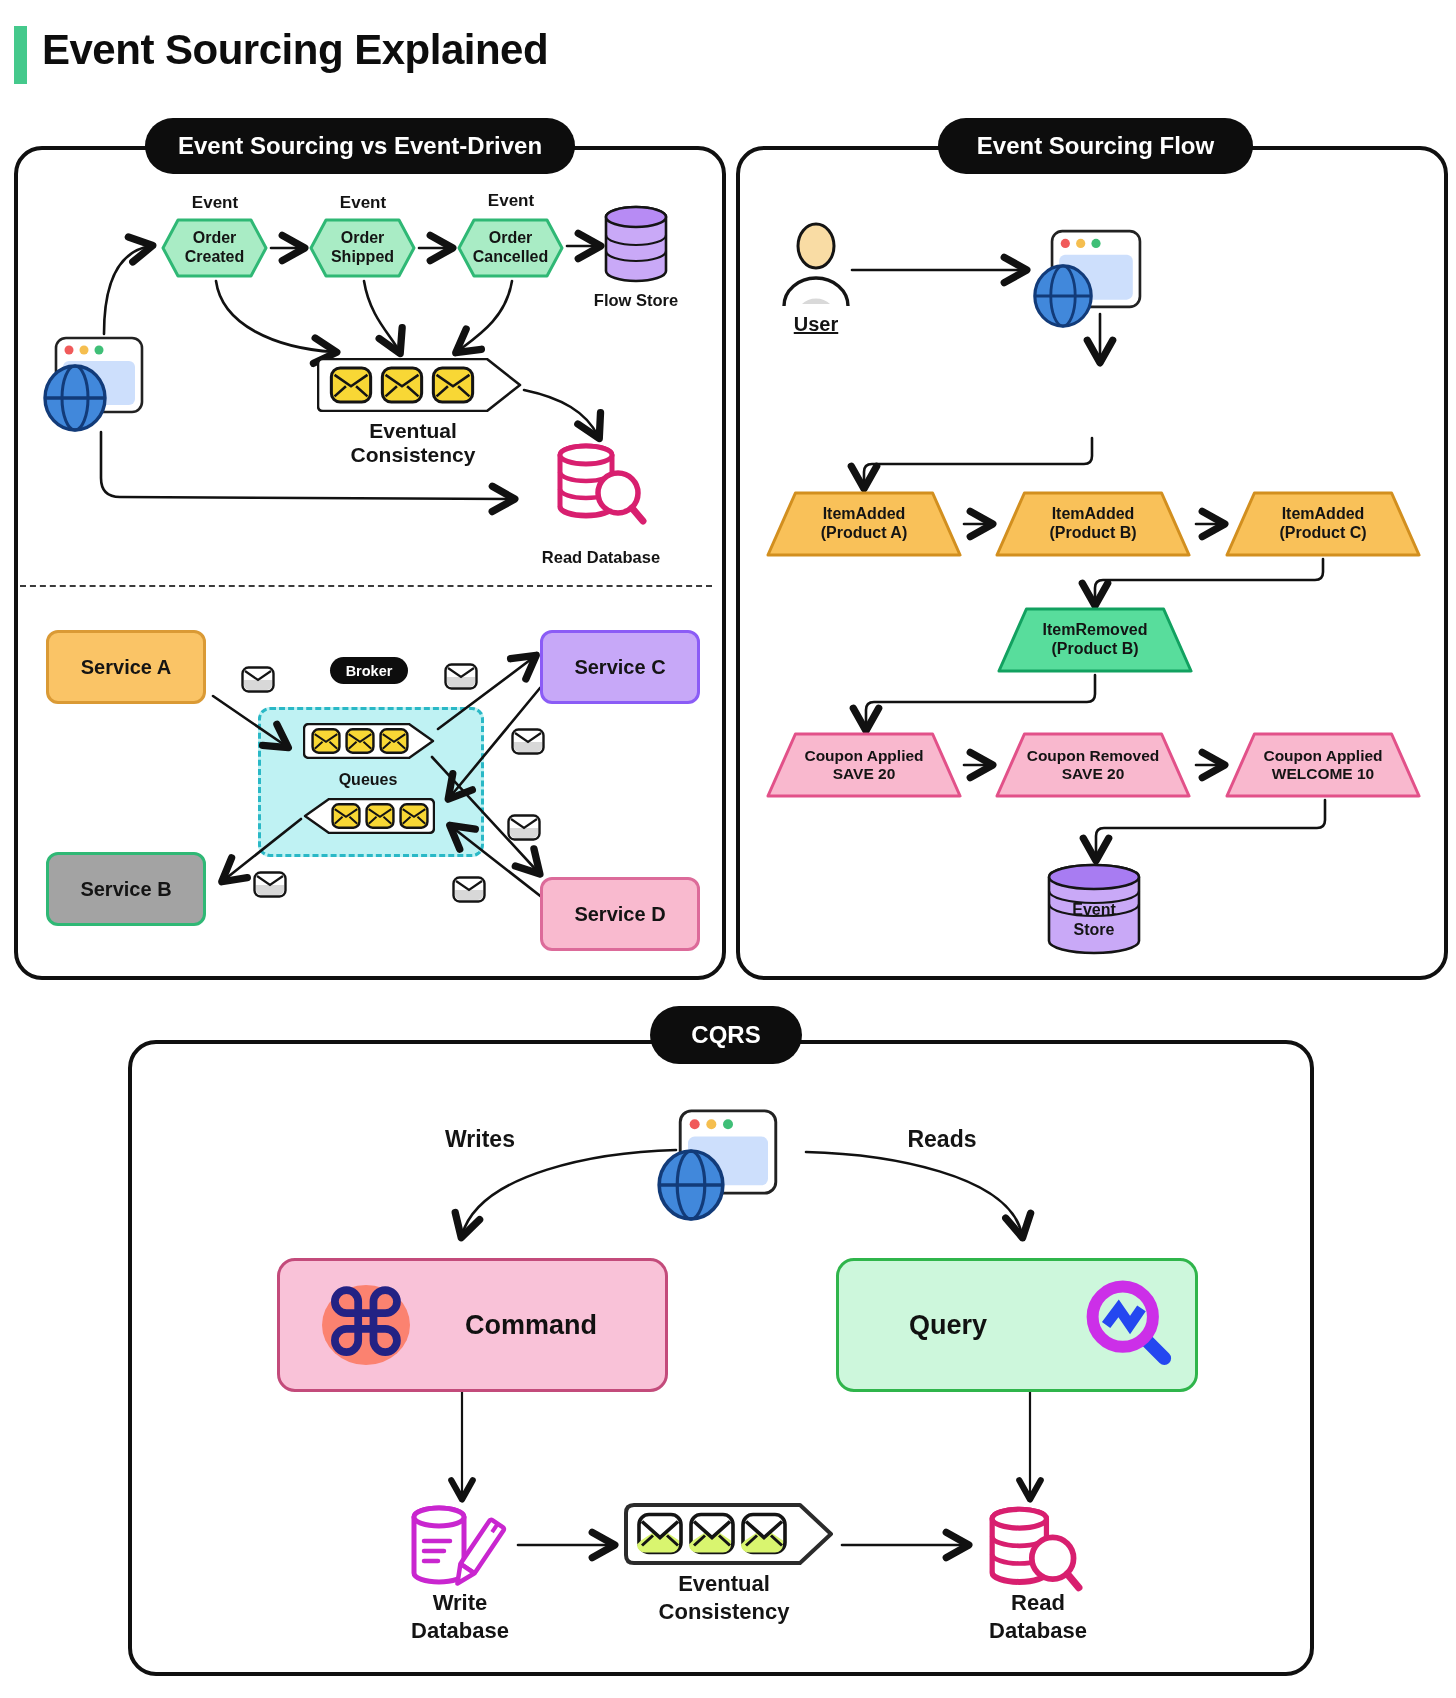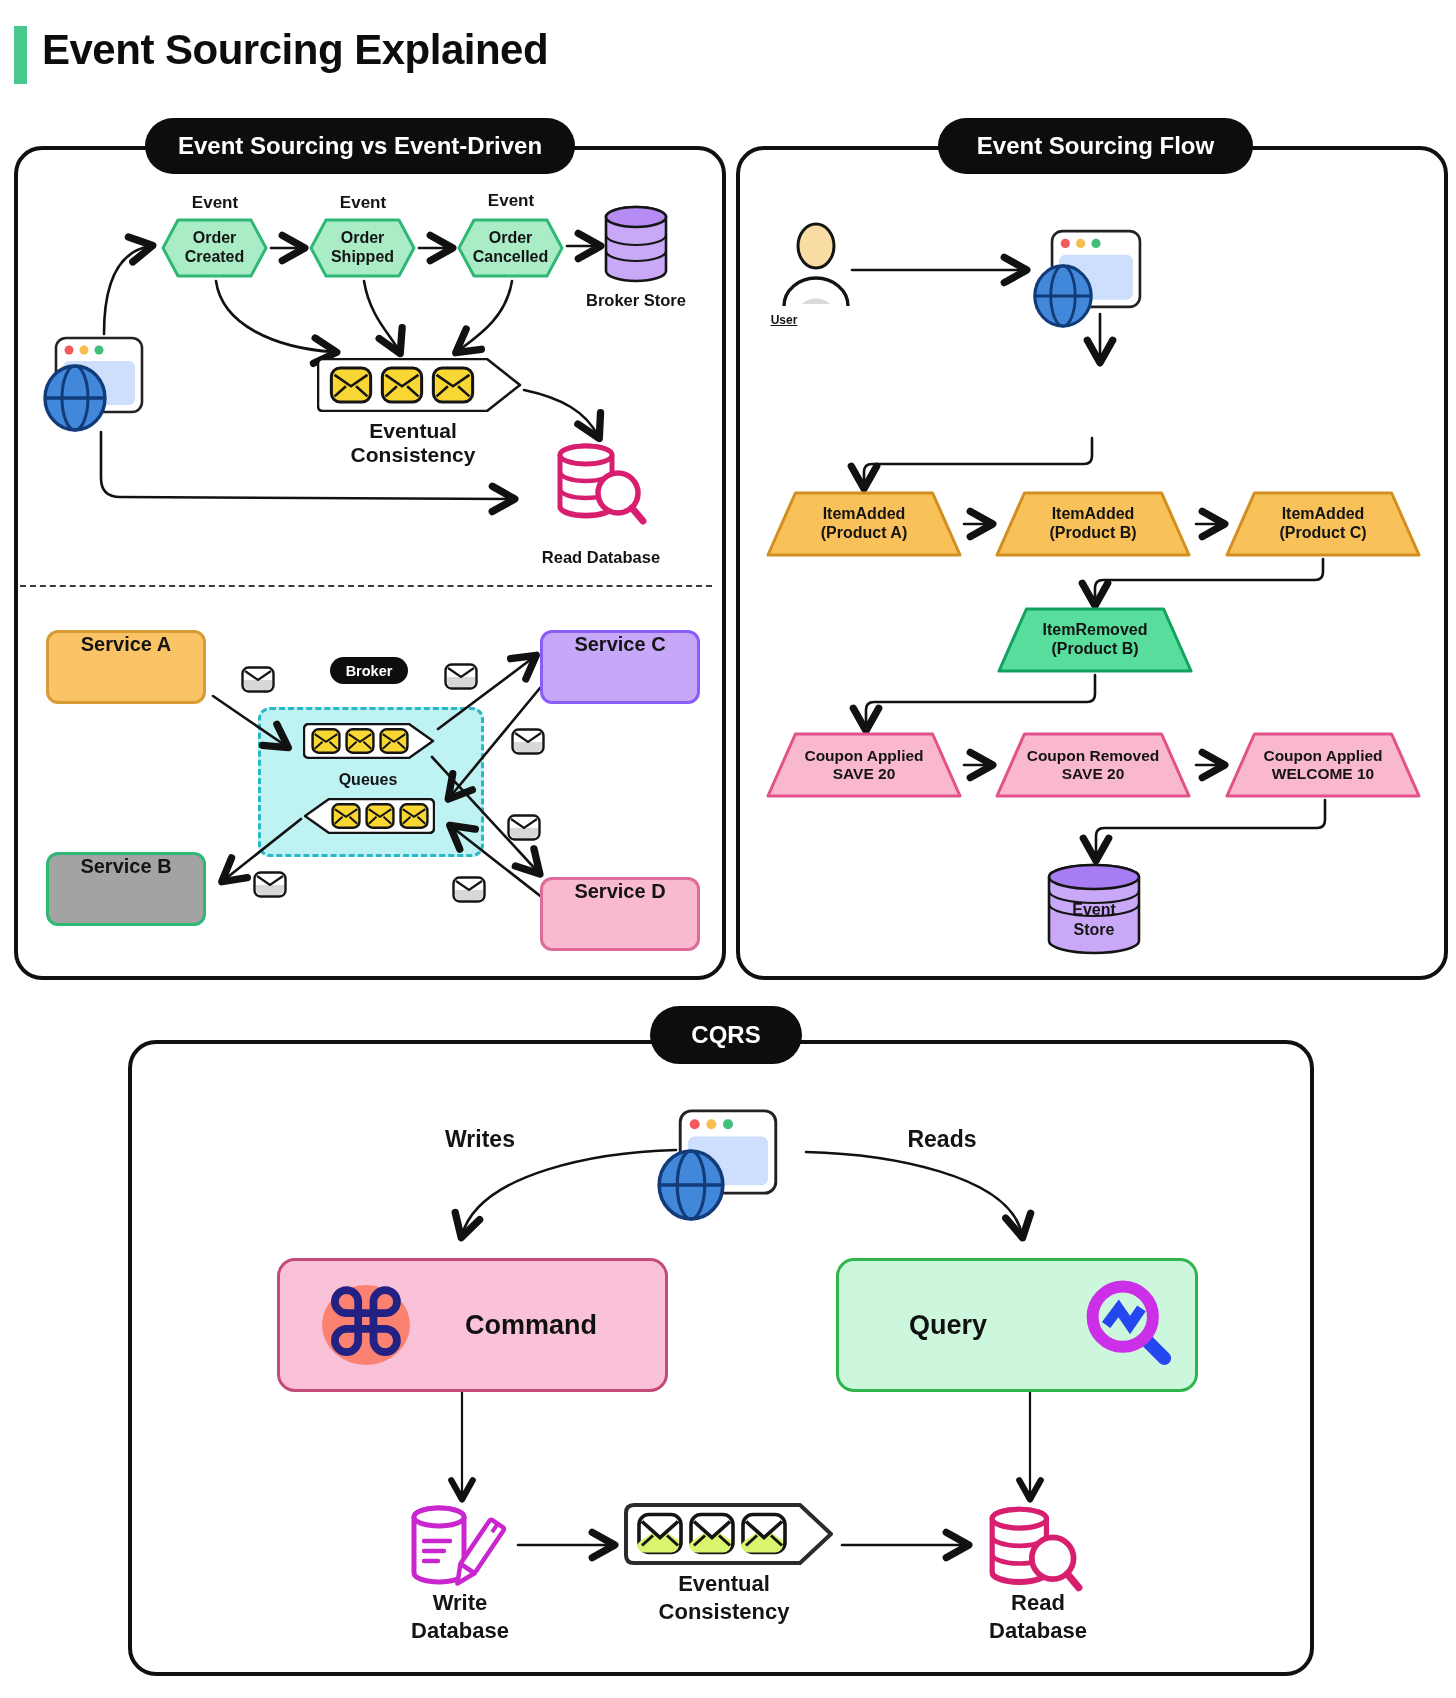--- a/index.html
+++ b/index.html
@@ -19,21 +19,21 @@
   .node .shape{position:absolute;inset:0;width:100%;height:100%;overflow:visible;}
   .nlabel{position:relative;z-index:2;font-weight:700;line-height:1.18;}
   .nlabel span{display:block;}
   .w600 .nlabel{font-weight:600;}
   .hex polygon{fill:#A9ECC5;stroke:#2FB875;stroke-width:3;stroke-linejoin:round;}
   .trap polygon{stroke-width:3;stroke-linejoin:round;vector-effect:non-scaling-stroke;}
   .trap-cyan polygon{fill:#BFF3F5;stroke:#29B7C9;}
   .trap-orange polygon{fill:#F9C159;stroke:#D28F1F;}
   .trap-green polygon{fill:#58DD9C;stroke:#12A160;}
   .trap-pink polygon{fill:#F9B8CE;stroke:#E25189;}
-  .svcbox{border-radius:12px;border:3px solid;display:flex;justify-content:center;font-size:20px;font-weight:600;z-index:10;}
+  .svcbox{border-radius:12px;border:3px solid;display:flex;align-items:center;justify-content:center;font-size:20px;font-weight:600;z-index:10;}
   .svcA{background:#FAC466;border-color:#DA9A35;}
   .svcB{background:#a3a3a3;border-color:#2FB875;}
   .svcC{background:#C7A8F8;border-color:#8B5CF6;}
   .svcD{background:#F9BACF;border-color:#DC6B9A;}
   .lbl{position:absolute;text-align:center;font-weight:700;z-index:12;}
   .broker-pill{background:#0d0d0d;color:#fff;border-radius:14px;display:flex;align-items:center;justify-content:center;font-size:14.5px;font-weight:700;z-index:12;}
   .cyanbox{background:#BFF2F3;border:3px dashed #2AB8C6;border-radius:12px;z-index:2;}
   .dashline{border-top:2.5px dashed #3a3a3a;z-index:1;}
   .queue{z-index:10;}
   .queue .env-row{position:absolute;display:flex;z-index:2;}
@@ -137,21 +137,21 @@
   </div>
 
   <div class="abs" style="left:604px;top:205px;z-index:10;">
     <svg width="64" height="78" viewBox="0 0 64 78">
       <path d="M2,12 a30,10 0 0 1 60,0 v54 a30,10 0 0 1 -60,0 z" fill="#C9A9F7" stroke="#141414" stroke-width="2.6"></path>
       <path d="M2,30 a30,10 0 0 0 60,0" fill="none" stroke="#141414" stroke-width="2.2"></path>
       <path d="M2,46 a30,10 0 0 0 60,0" fill="none" stroke="#141414" stroke-width="2.2"></path>
       <ellipse cx="32" cy="12" rx="30" ry="10" fill="#B78BF4" stroke="#141414" stroke-width="2.6"></ellipse>
     </svg>
   </div>
-  <div class="lbl" style="left:576px;top:291px;width:120px;font-size:16.5px;">Broker Store</div>
+  <div class="lbl" style="left:576px;top:291px;width:120px;font-size:16.5px;">Flow Store</div>
 
   <div class="abs" style="left:54px;top:336px;z-index:9;">
     <svg width="90" height="78" viewBox="0 0 90 78">
       <rect x="2" y="2" width="86" height="74" rx="10" fill="#ffffff" stroke="#222" stroke-width="2.6"></rect>
       <circle cx="15" cy="14" r="4.5" fill="#F05A5A"></circle>
         <circle cx="30" cy="14" r="4.5" fill="#F5BE4F"></circle>
         <circle cx="45" cy="14" r="4.5" fill="#3FBF77"></circle>
       <rect x="9" y="25" width="72" height="44" rx="6" fill="#CDDFFC"></rect>
     </svg>
   </div>
@@ -286,21 +286,21 @@
       <path d="M4,5 L17,14 L30,5" fill="none" stroke="#141414" stroke-width="2.2"></path>
     </svg>
 
   <div class="abs" style="left:780px;top:222px;z-index:10;">
     <svg width="72" height="88" viewBox="0 0 72 88">
       <ellipse cx="36" cy="24" rx="18" ry="22" fill="#F9DCA4" stroke="#141414" stroke-width="3"></ellipse>
       <path d="M22,82 a18,15 0 0 1 28,0 z" fill="#d9d9d9"></path>
       <path d="M4,84 a32,28 0 0 1 64,0" fill="none" stroke="#141414" stroke-width="3.4"></path>
     </svg>
   </div>
-  <div class="lbl" style="left:744px;top:313px;width:80px;font-size:12px;text-decoration:underline;">User</div>
+  <div class="lbl" style="left:776px;top:313px;width:80px;font-size:20px;text-decoration:underline;">User</div>
 
   <div class="abs" style="left:1050px;top:228px;z-index:9;">
     <svg width="92" height="82" viewBox="0 0 90 78">
       <rect x="2" y="2" width="86" height="74" rx="10" fill="#ffffff" stroke="#222" stroke-width="2.6"></rect>
       <circle cx="15" cy="14" r="4.5" fill="#F05A5A"></circle>
         <circle cx="30" cy="14" r="4.5" fill="#F5BE4F"></circle>
         <circle cx="45" cy="14" r="4.5" fill="#3FBF77"></circle>
       <rect x="9" y="25" width="72" height="44" rx="6" fill="#CDDFFC"></rect>
     </svg>
   </div>

